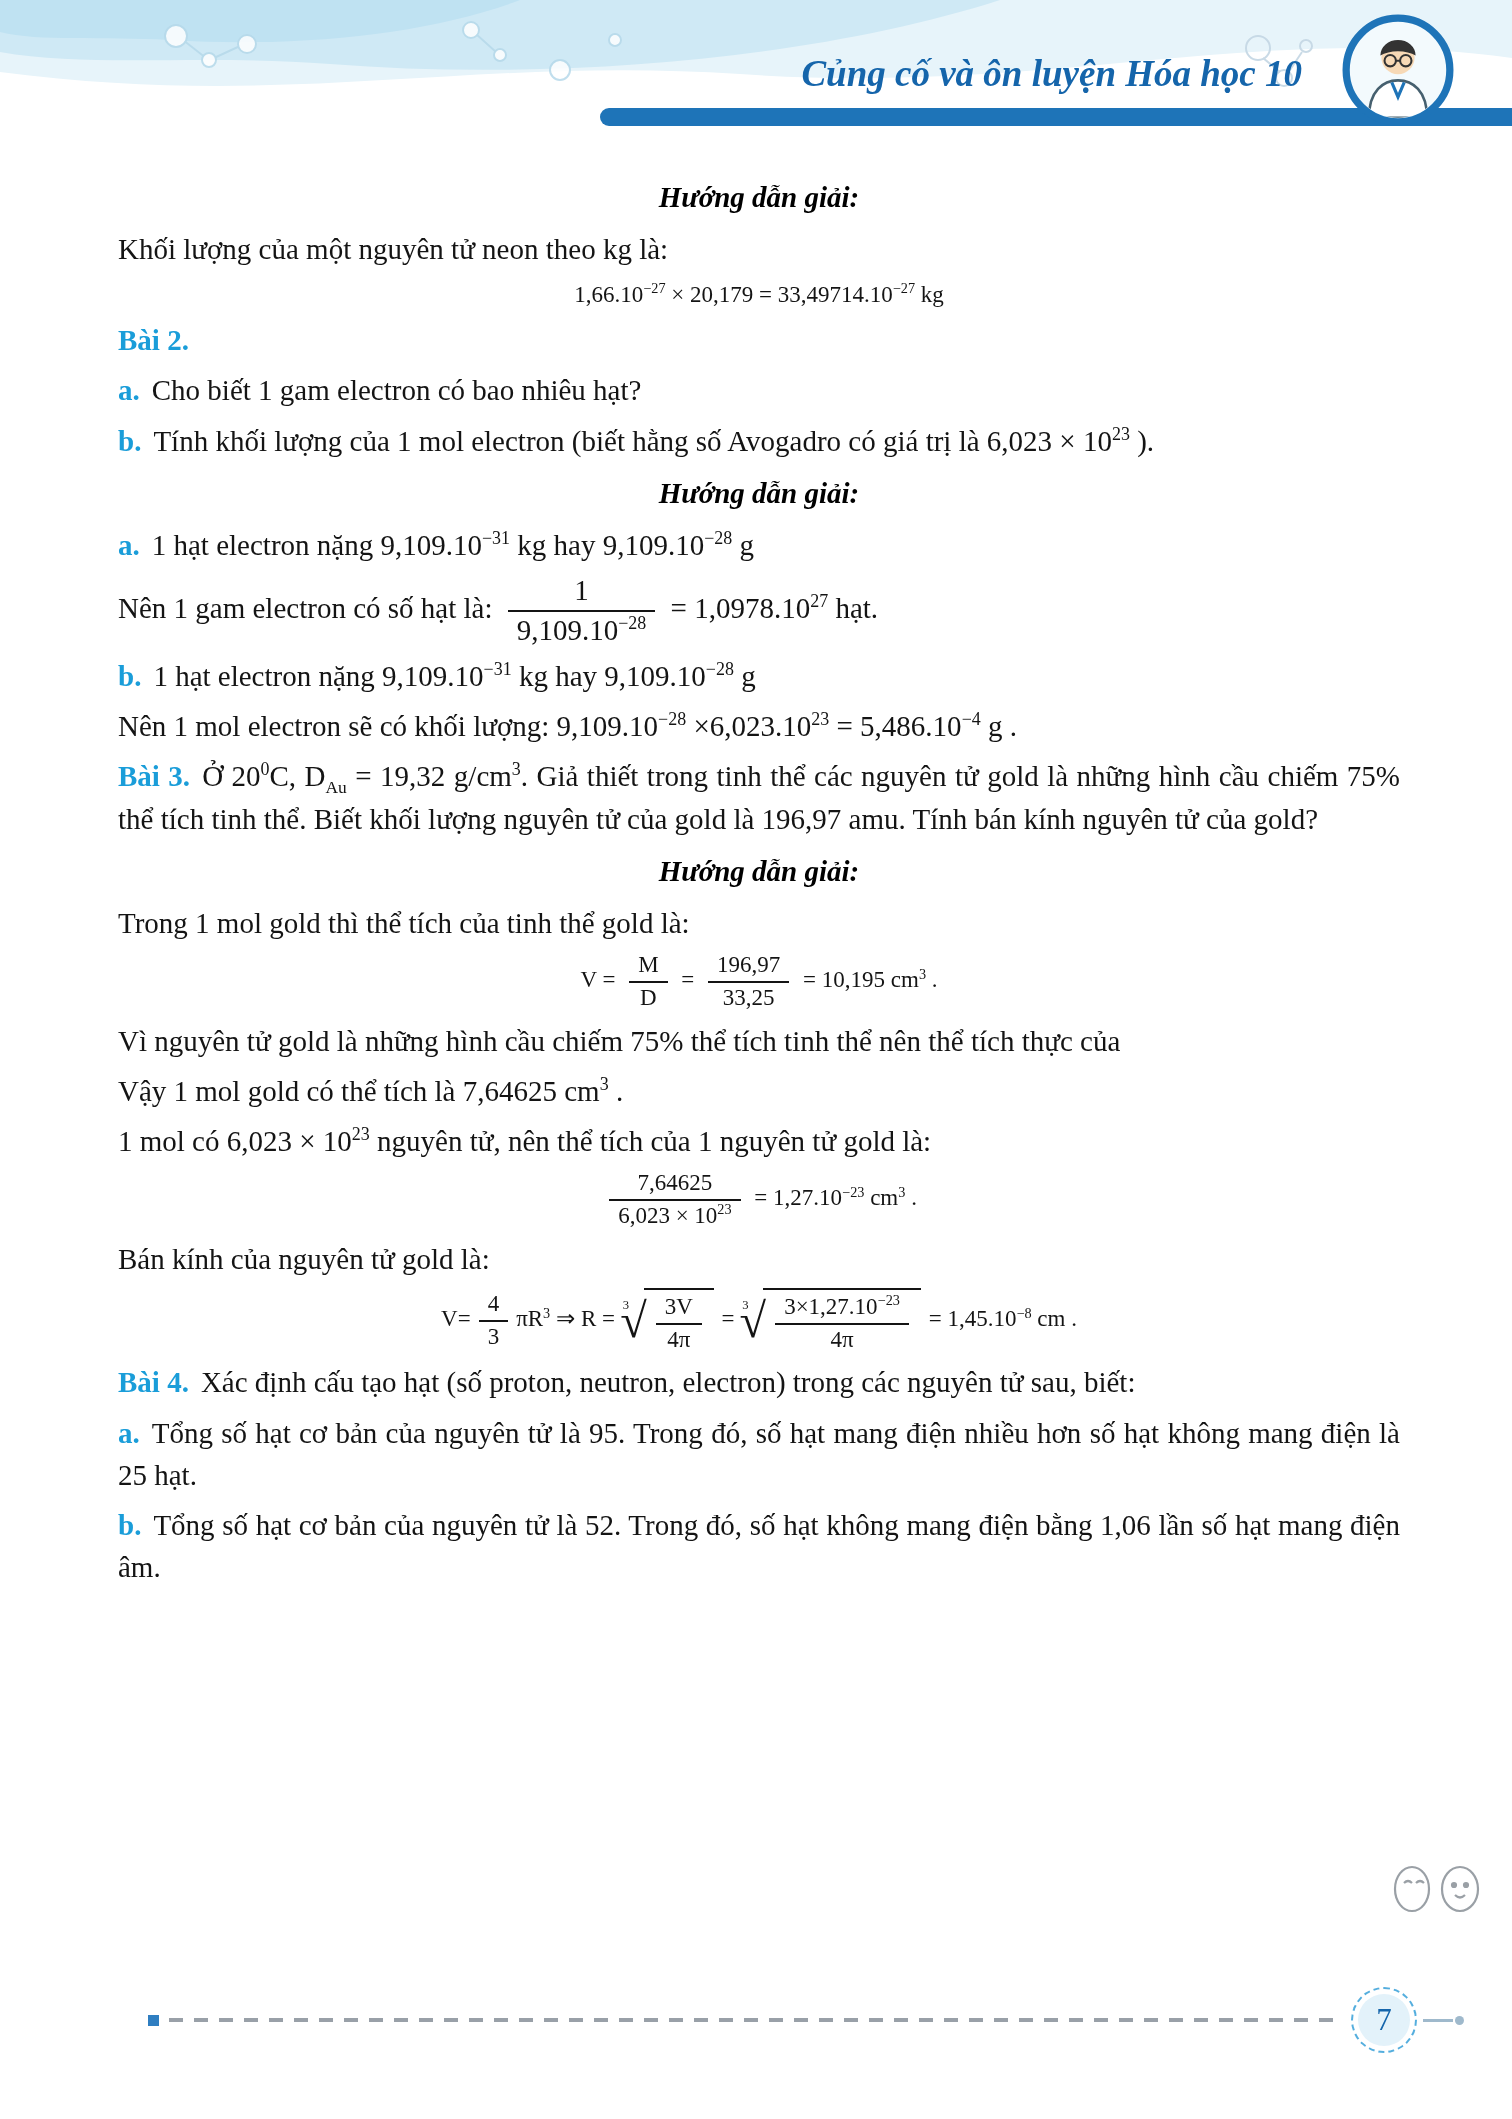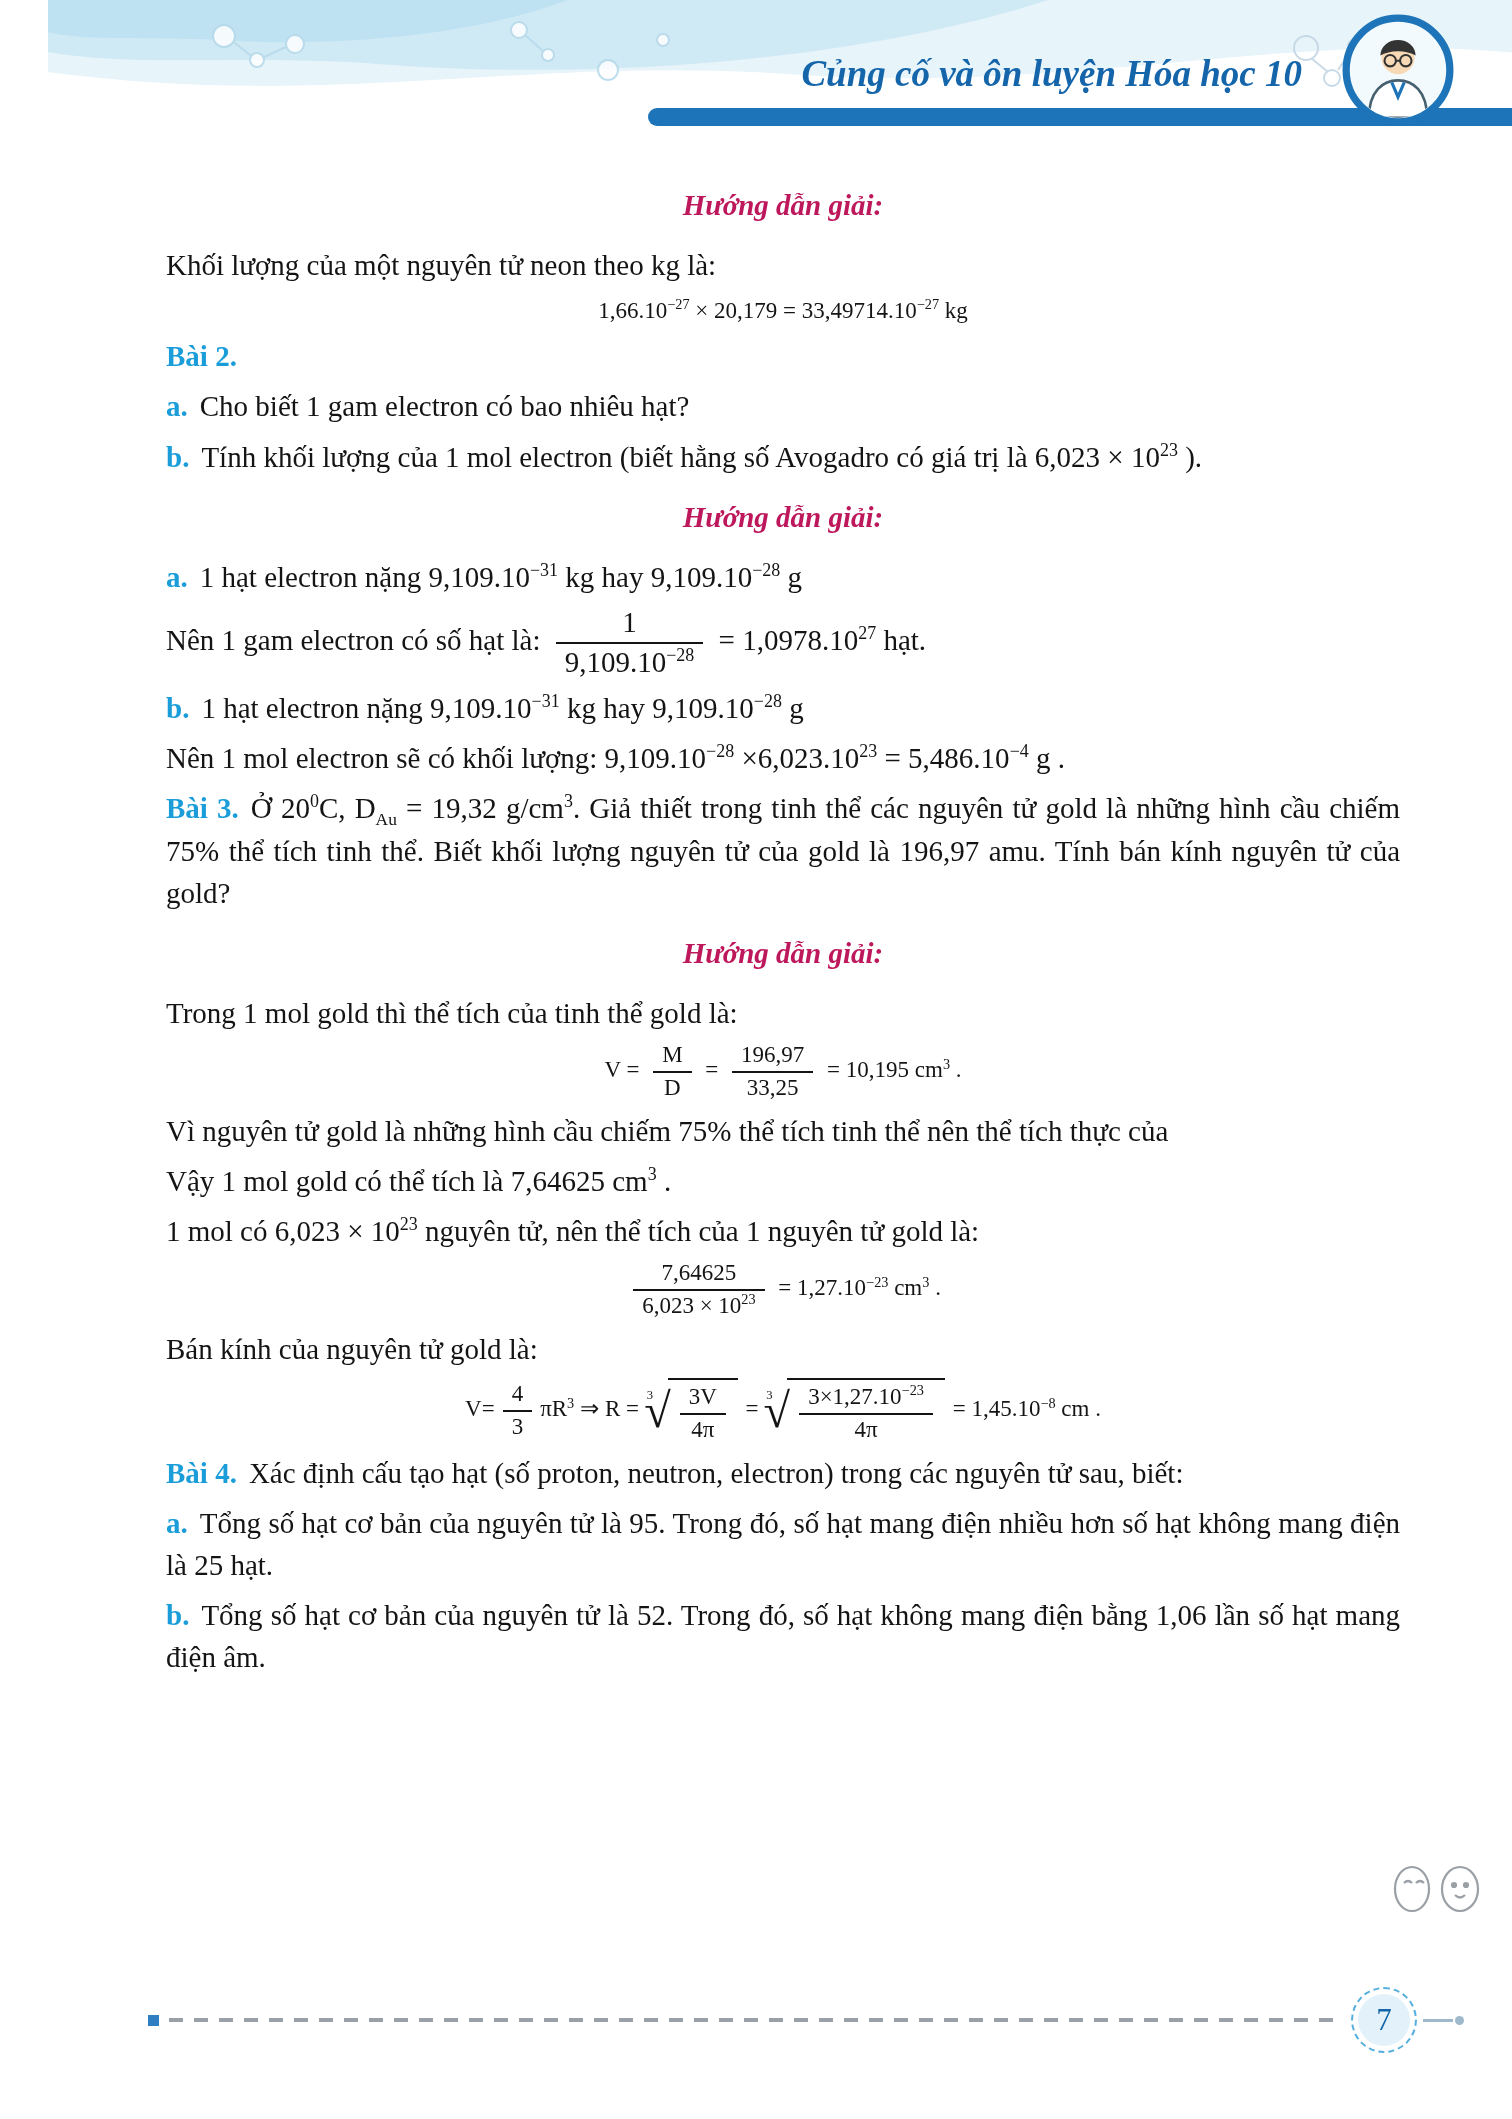--- a/index.html
+++ b/index.html
@@ -1,19 +1,19 @@
 <!DOCTYPE html>
 <html><head>
 <meta charset="utf-8">
 <style>
   * { margin:0; padding:0; box-sizing:border-box; }
   html,body { background:#ffffff; }
   .page {
     position:relative; width:1512px; height:2119px; background:#ffffff;
-    overflow:hidden; font-family:"Liberation Serif", serif; color:#141414;padding-left:48px;
+    overflow:hidden; font-family:"Liberation Serif", serif; color:#141414;
   }
   
   .header { position:relative; height:152px; }
   .header-waves { position:absolute; left:0; top:0; width:1512px; height:152px; }
   .header-bar {
     position:absolute; top:108px; left:600px; right:0; height:18px;
     background:#1e74b8; border-radius:10px 0 0 10px; z-index:1;
   }
   .header-title {
     position:absolute; top:52px; right:210px; z-index:2;
@@ -24,22 +24,22 @@
     position:absolute; top:14px; right:58px; width:112px; height:112px; z-index:3;
   }
   
   .content { padding:14px 112px 0 118px; font-size:29px; line-height:1.45; }
   .p { margin:8px 0; }
   .just { text-align:justify; }
   .center { text-align:center; }
   .blue { color:#1a9dd9; font-weight:bold; }
   .label { margin-right:12px; }
   .hdg {
-    color:#be185d; font-weight:bold; font-style:italic;
-    text-align:center; margin:18px 0; font-size:29px;
+    color:#000000; font-weight:bold; font-style:italic;
+    text-align:center; margin:10px 0; font-size:29px;
   }
   sup { font-size:0.62em; line-height:0; }
   sub { font-size:0.6em; line-height:0; }
   .frac {
     display:inline-block; vertical-align:middle; text-align:center;
     margin:0 8px; line-height:1.15;
   }
   .frac .num { display:block; padding:0 9px 3px; border-bottom:2px solid #141414; }
   .frac .den { display:block; padding:2px 9px 0; }
   .root { display:inline-flex; align-items:center; vertical-align:middle; margin:0 2px; }

